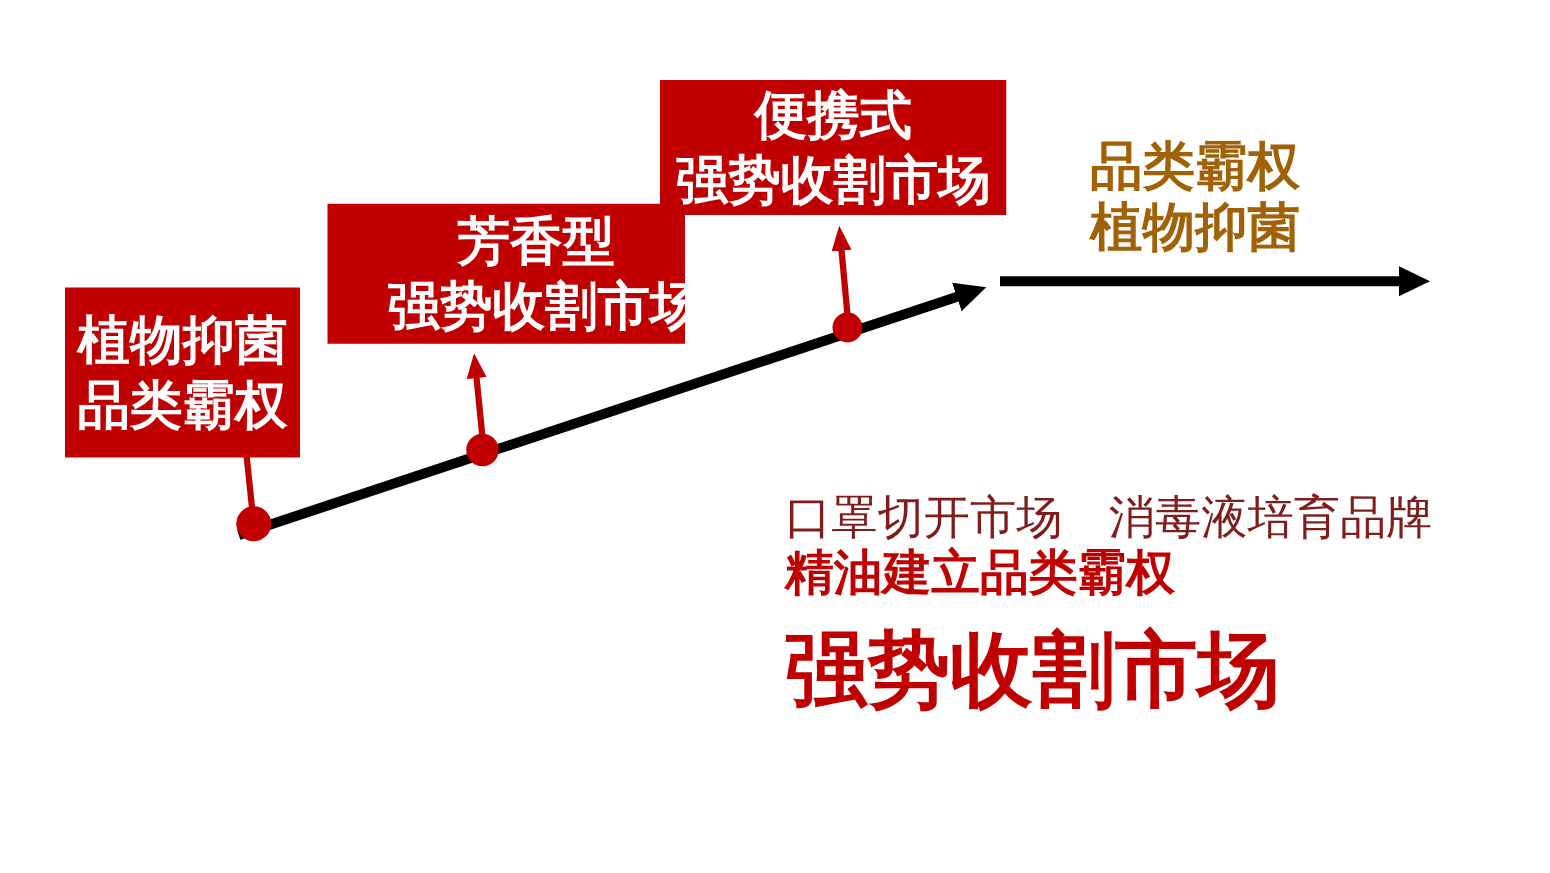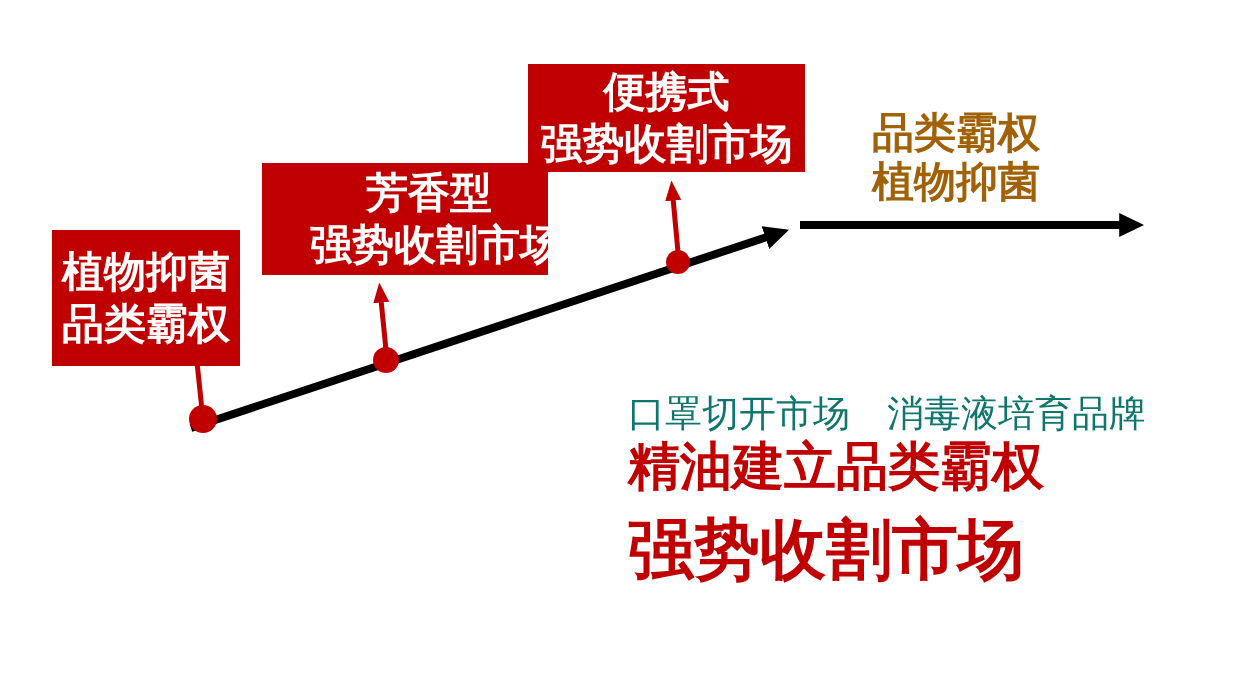--- a/index.html
+++ b/index.html
@@ -31,29 +31,29 @@
     color:#a16207;
     font-weight:700;
     font-size:42px;
     line-height:1.17;
     text-align:left;
     white-space:nowrap;
   }
 
   .caption{position:absolute;left:628px;top:392px;width:600px;}
   .caption-line1{
-    color:#0f766e;
+    color:#7f1d1d;
     font-size:37px;
     font-weight:400;
     line-height:1.2;
     white-space:nowrap;
   }
   .caption-line2{
     color:#C00000;
-    font-size:52px;
+    font-size:39px;
     font-weight:700;
     line-height:1.08;
     margin-top:2px;
     white-space:nowrap;
   }
   .caption-line3{
     color:#C00000;
     font-size:66px;
     font-weight:700;
     line-height:1.05;

